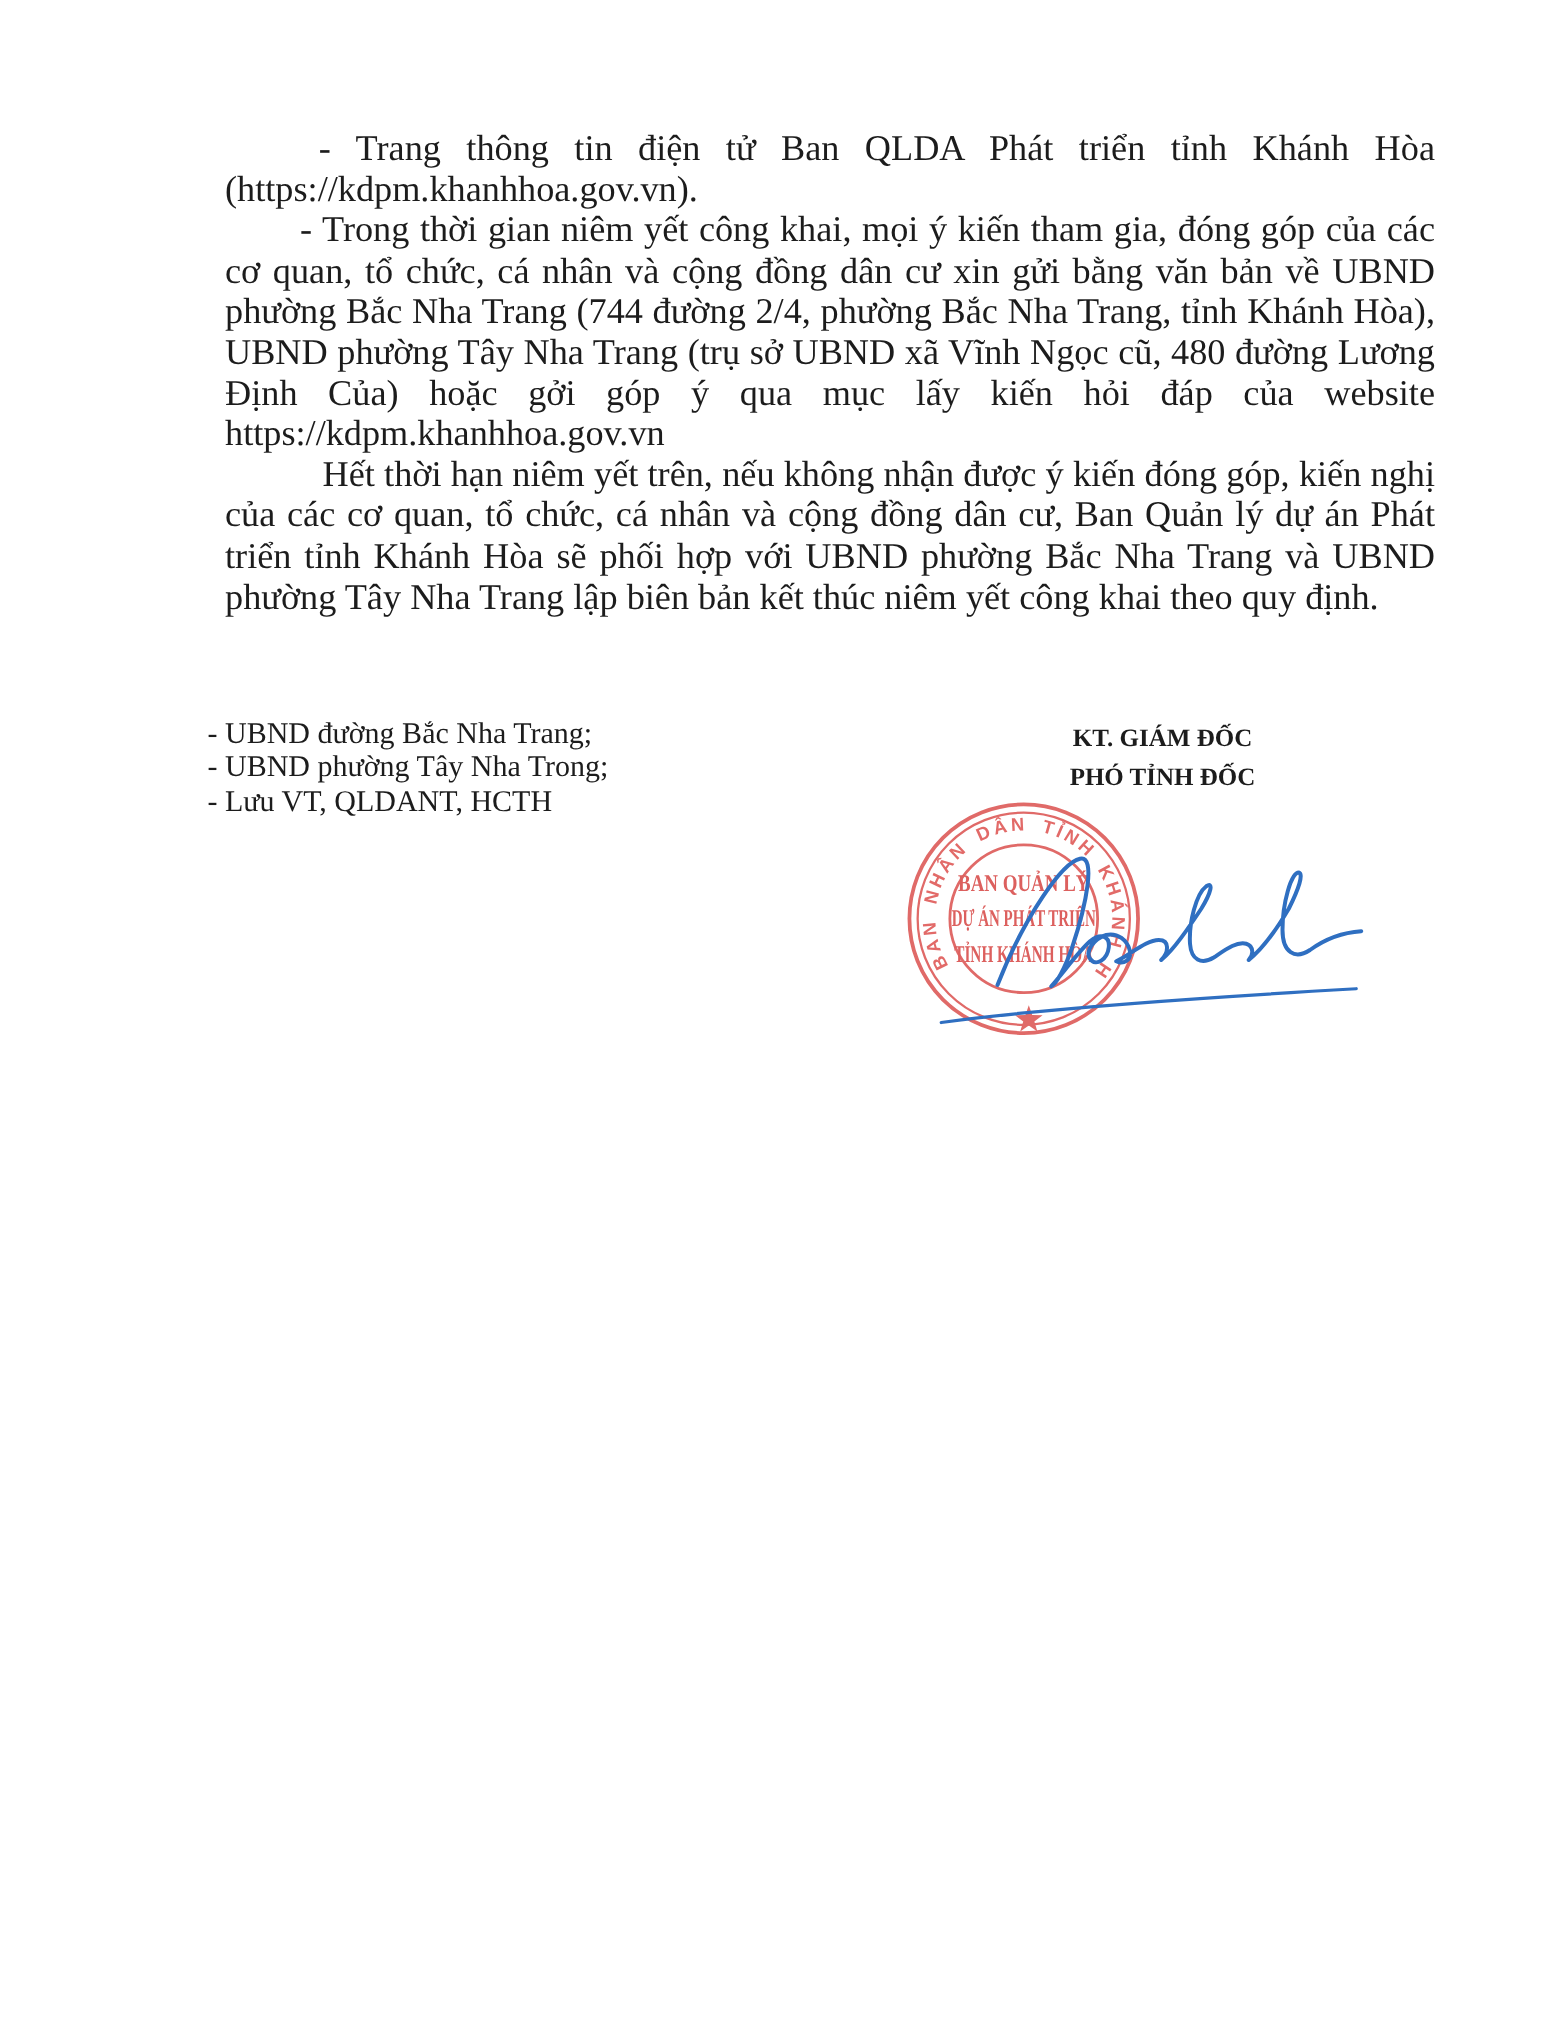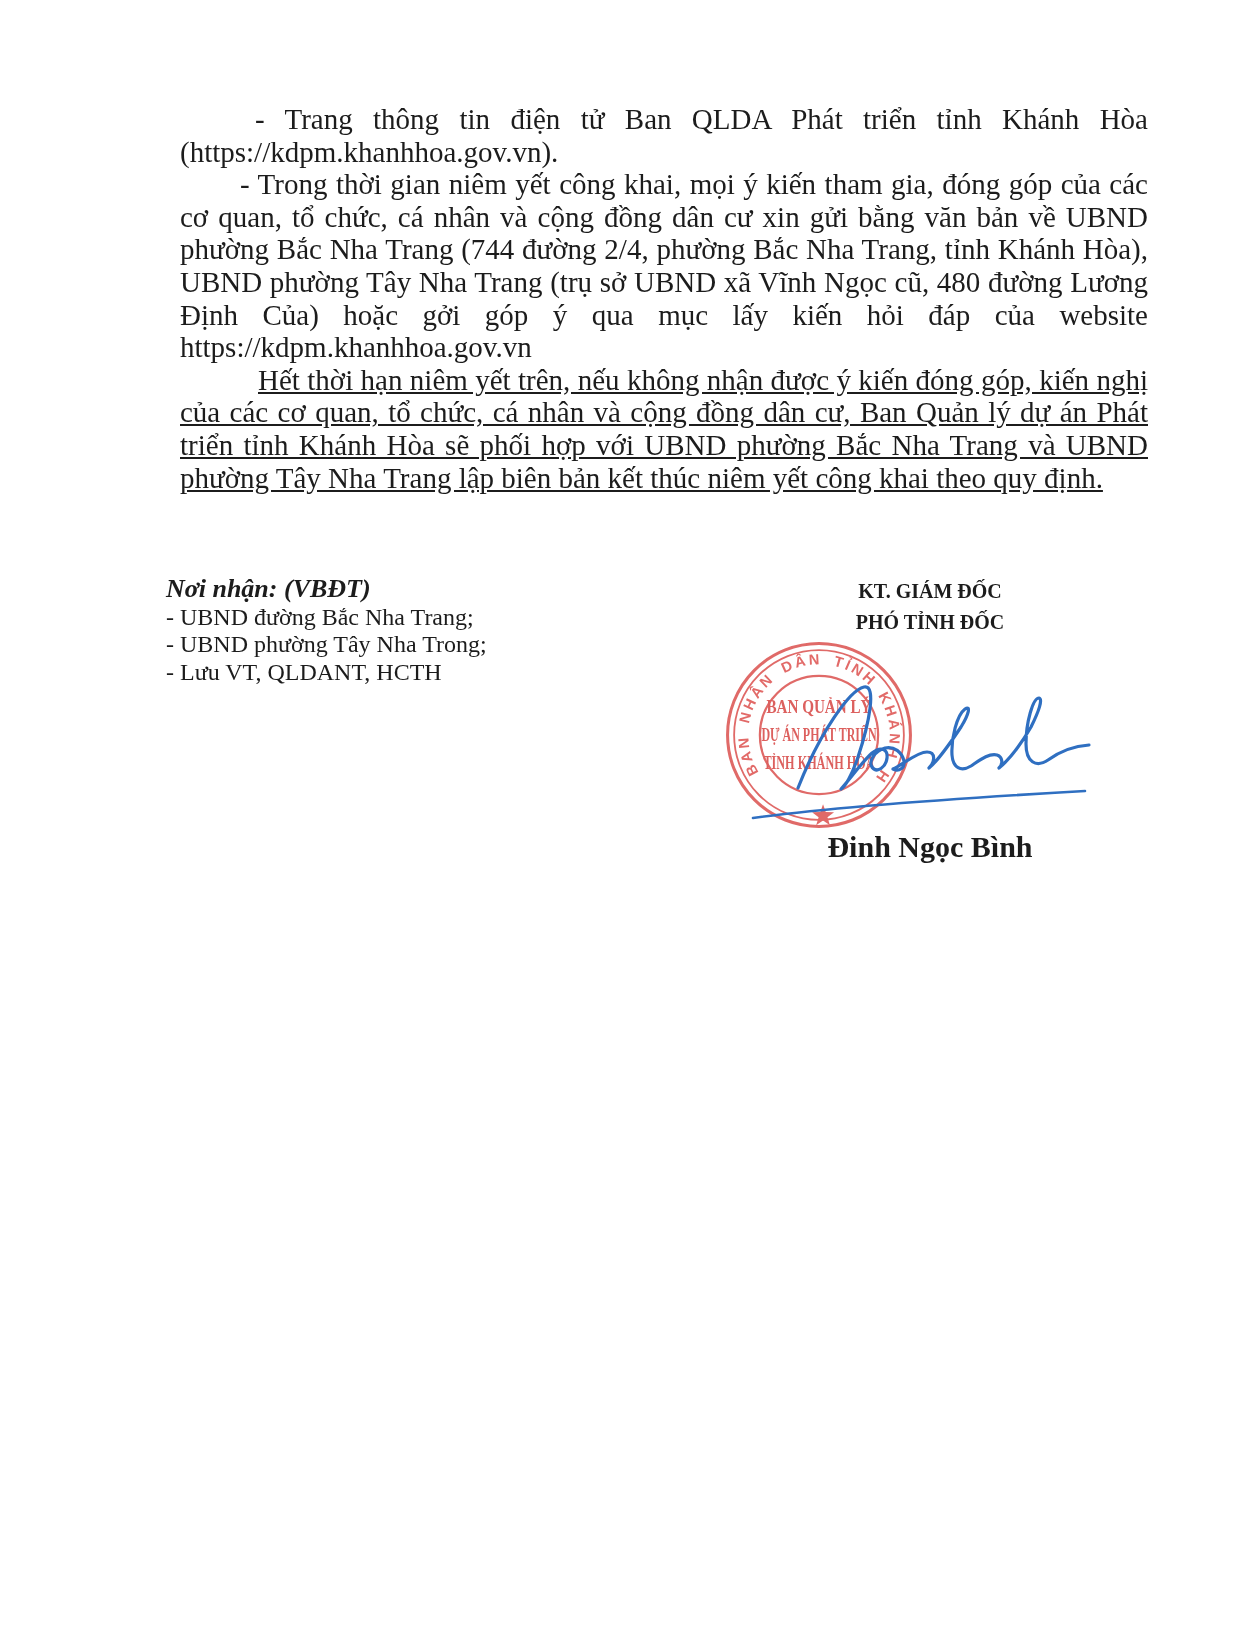--- a/index.html
+++ b/index.html
@@ -14,21 +14,21 @@
   }
   .content{
     position:absolute;
     left:180px;top:103px;width:968px;
     font-size:29px;line-height:32.6px;
     text-align:justify;
   }
   .content p{margin:0;padding:0;}
   .para-1{text-indent:75px;}
   .para-2{text-indent:60px;}
-  .para-3{text-indent:78px;text-decoration:underline;}
+  .para-3{text-indent:78px;}
 
   .footer-left{
     position:absolute;left:166px;top:574px;width:420px;
   }
   .recipients-heading{
     font-weight:bold;font-style:italic;
     font-size:26px;line-height:30px;
   }
   .recipient-item{
     font-size:24px;line-height:27.4px;
@@ -69,21 +69,20 @@
 
 <div class="page">
 
   <div class="content">
     <p class="para-1">- Trang thông tin điện tử Ban QLDA Phát triển tỉnh Khánh Hòa (https://kdpm.khanhhoa.gov.vn).</p>
     <p class="para-2">- Trong thời gian niêm yết công khai, mọi ý kiến tham gia, đóng góp của các cơ quan, tổ chức, cá nhân và cộng đồng dân cư xin gửi bằng văn bản về UBND phường Bắc Nha Trang (744 đường 2/4, phường Bắc Nha Trang, tỉnh Khánh Hòa), UBND phường Tây Nha Trang (trụ sở UBND xã Vĩnh Ngọc cũ, 480 đường Lương Định Của) hoặc gởi góp ý qua mục lấy kiến hỏi đáp của website https://kdpm.khanhhoa.gov.vn</p>
     <p class="para-3">Hết thời hạn niêm yết trên, nếu không nhận được ý kiến đóng góp, kiến nghị của các cơ quan, tổ chức, cá nhân và cộng đồng dân cư, Ban Quản lý dự án Phát triển tỉnh Khánh Hòa sẽ phối hợp với UBND phường Bắc Nha Trang và UBND phường Tây Nha Trang lập biên bản kết thúc niêm yết công khai theo quy định.</p>
   </div>
 
   <div class="footer-left">
-    <div class="recipients-heading">Nơi nhận: (VBĐT)</div>
     <div class="recipient-item">- UBND đường Bắc Nha Trang;</div>
     <div class="recipient-item">- UBND phường Tây Nha Trong;</div>
     <div class="recipient-item">- Lưu VT, QLDANT, HCTH</div>
   </div>
 
   <div class="footer-right">
     <div>KT. GIÁM ĐỐC</div>
     <div>PHÓ TỈNH ĐỐC</div>
   </div>
 
@@ -127,15 +126,14 @@
            C 263,102 263,109 259,113
            C 269,105 281,89 291,72
            C 299,56 303,44 299,43
            C 293,43 286,67 286,89
            C 286,107 296,113 308,105
            C 319,97 334,91 349,90" fill="none" stroke="#2f6fc1" stroke-width="3.2" stroke-linecap="round" stroke-linejoin="round"></path>
       <path d="M 13,163 C 100,151 240,142 345,136" fill="none" stroke="#2f6fc1" stroke-width="2.6" stroke-linecap="round"></path>
     </svg>
   </div>
 
-  <div class="signer-name">Đinh Ngọc Bình</div>
 
 </div>
 
 </body></html>

